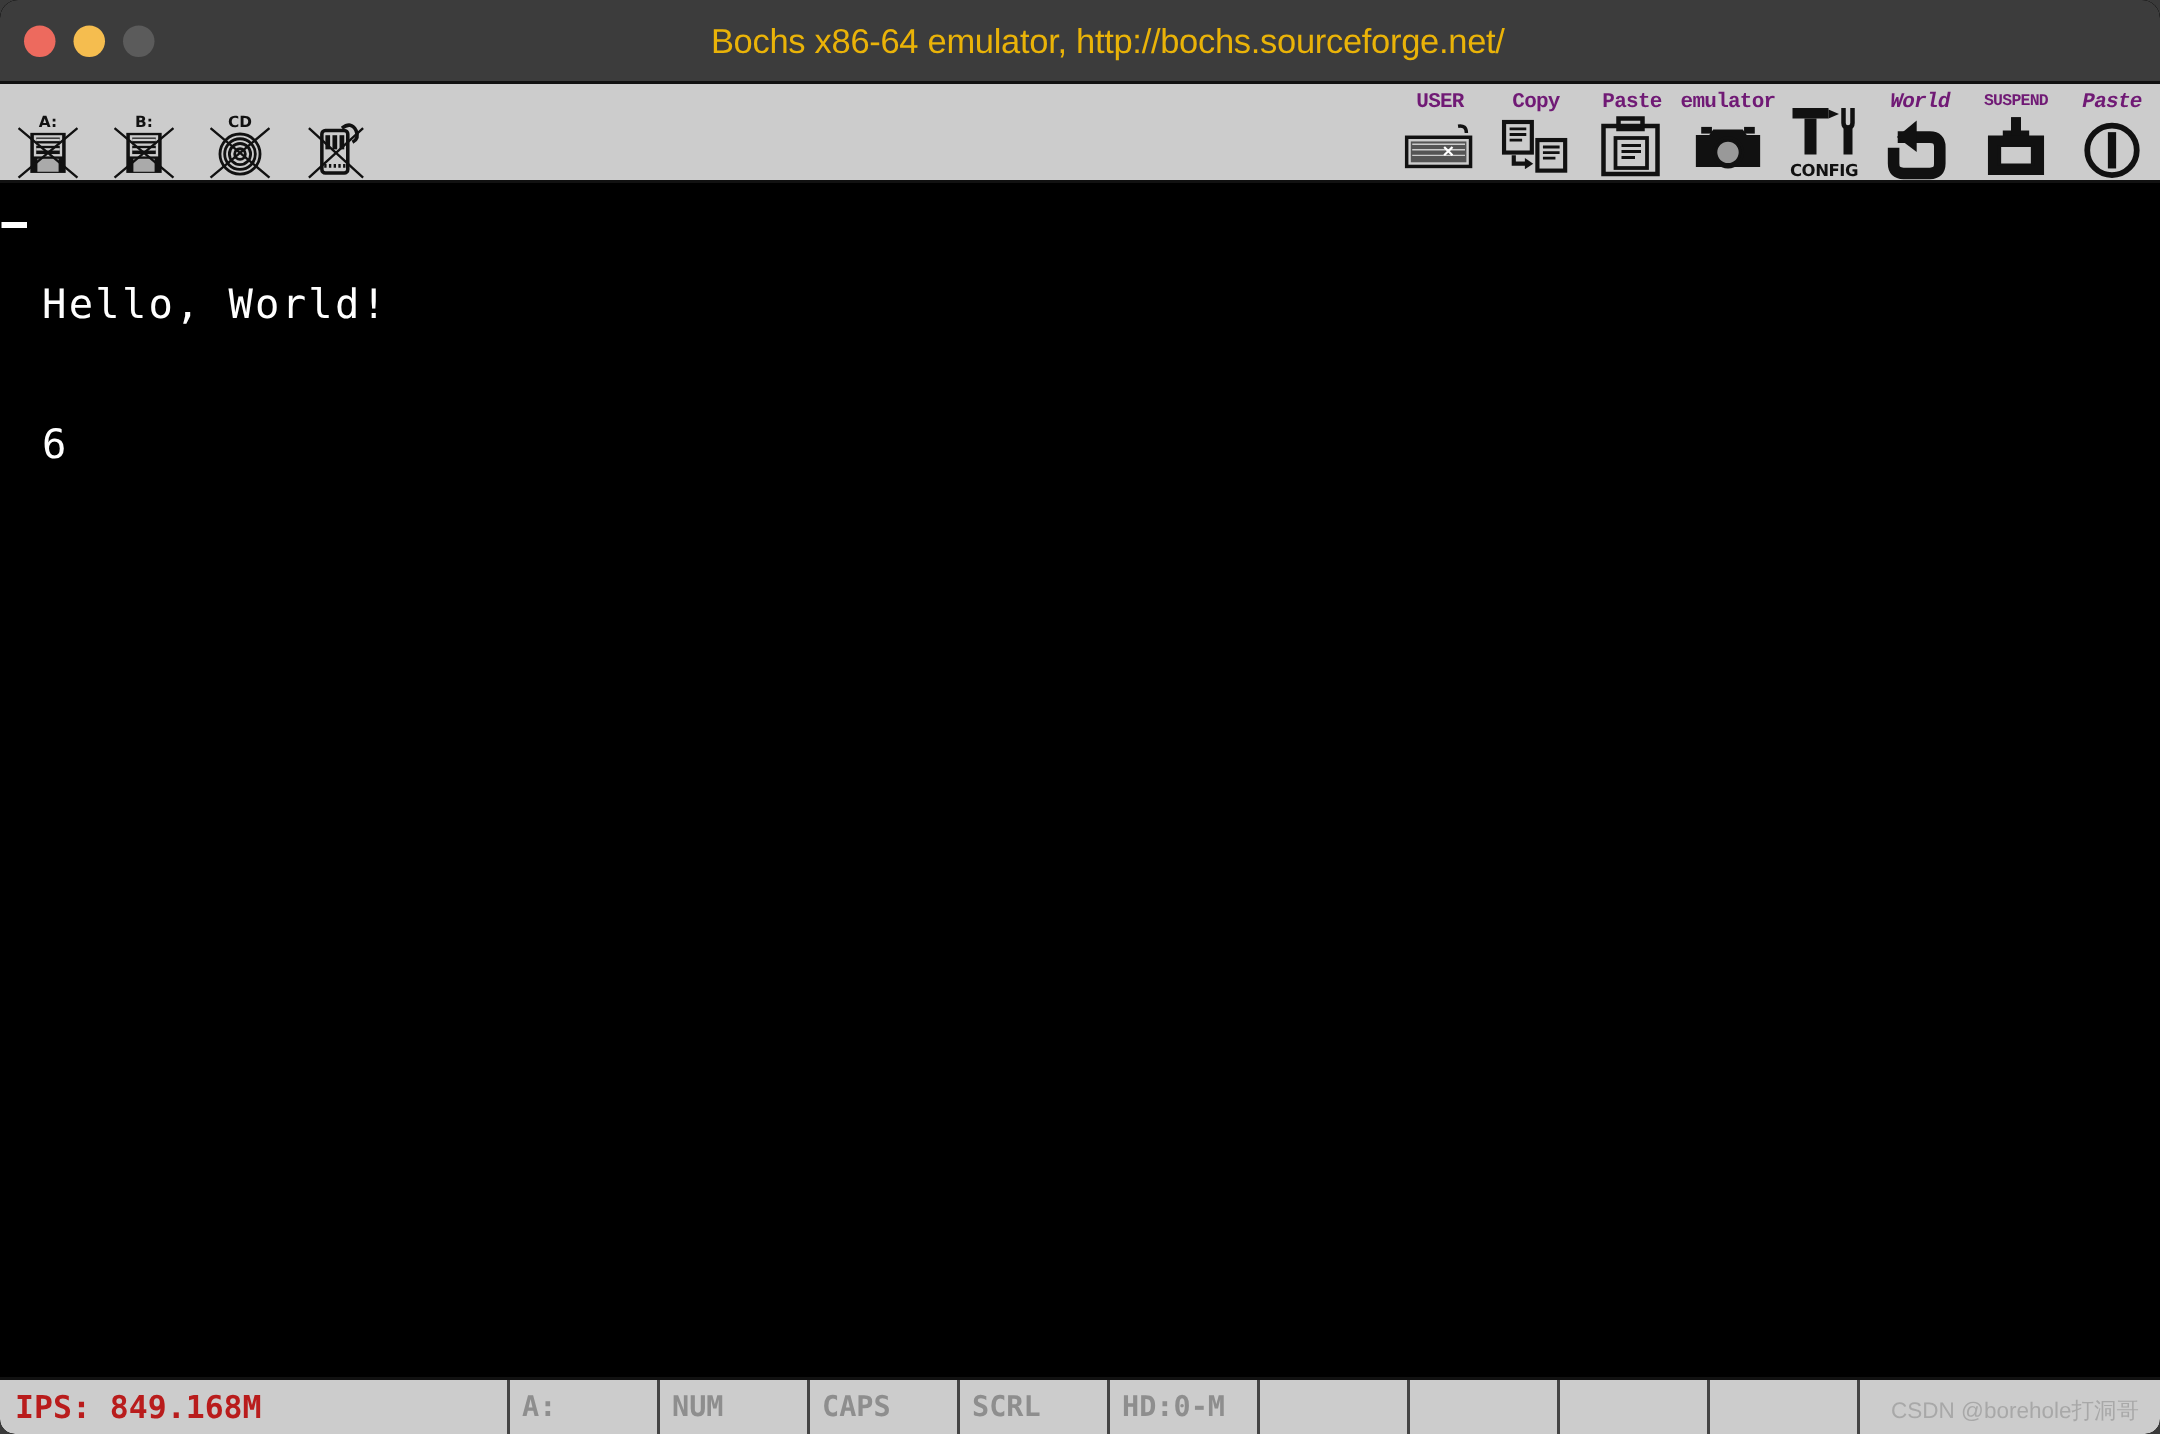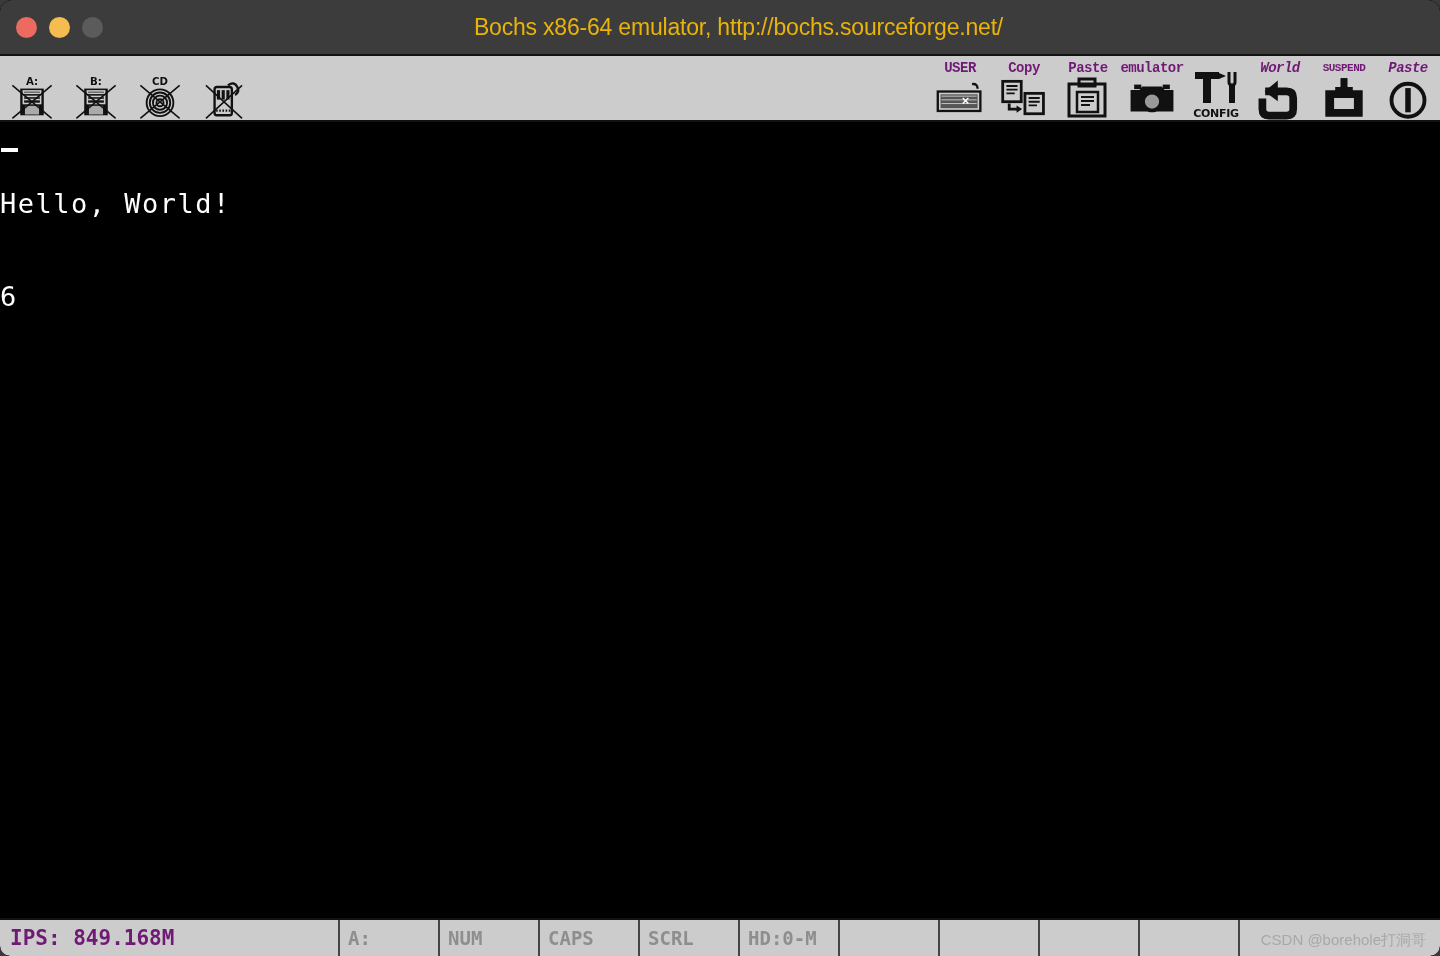--- a/index.html
+++ b/index.html
@@ -131,20 +131,21 @@
 
   
   .screen {
     position: absolute;
     left: 0;
     top: 122px;
     width: 1188px;
     height: 796px;
     background: #000;
     overflow: hidden;
+    padding-left: 28px;
   }
   .vga-text {
     font-family: "DejaVu Sans Mono", monospace;
     font-size: 27px;
     line-height: 31px;
     color: #ffffff;
     letter-spacing: 1.5px;
     padding: 4px 0 0 0;
     white-space: pre;
   }
@@ -171,21 +172,21 @@
     border-radius: 0 0 10px 10px;
     box-sizing: border-box;
     border-top: 2px solid #111;
   }
   .st-cell {
     display: flex;
     align-items: center;
     font-family: "DejaVu Sans Mono", monospace;
     font-size: 19px;
     font-weight: bold;
-    color: #701a75;
+    color: #b91c1c;
     padding-left: 8px;
     box-sizing: border-box;
     border-right: 2px solid #444;
     letter-spacing: 0px;
     white-space: nowrap;
     overflow: hidden;
   }
   .st-cell.ips {
     width: 340px;
     padding-left: 10px;

